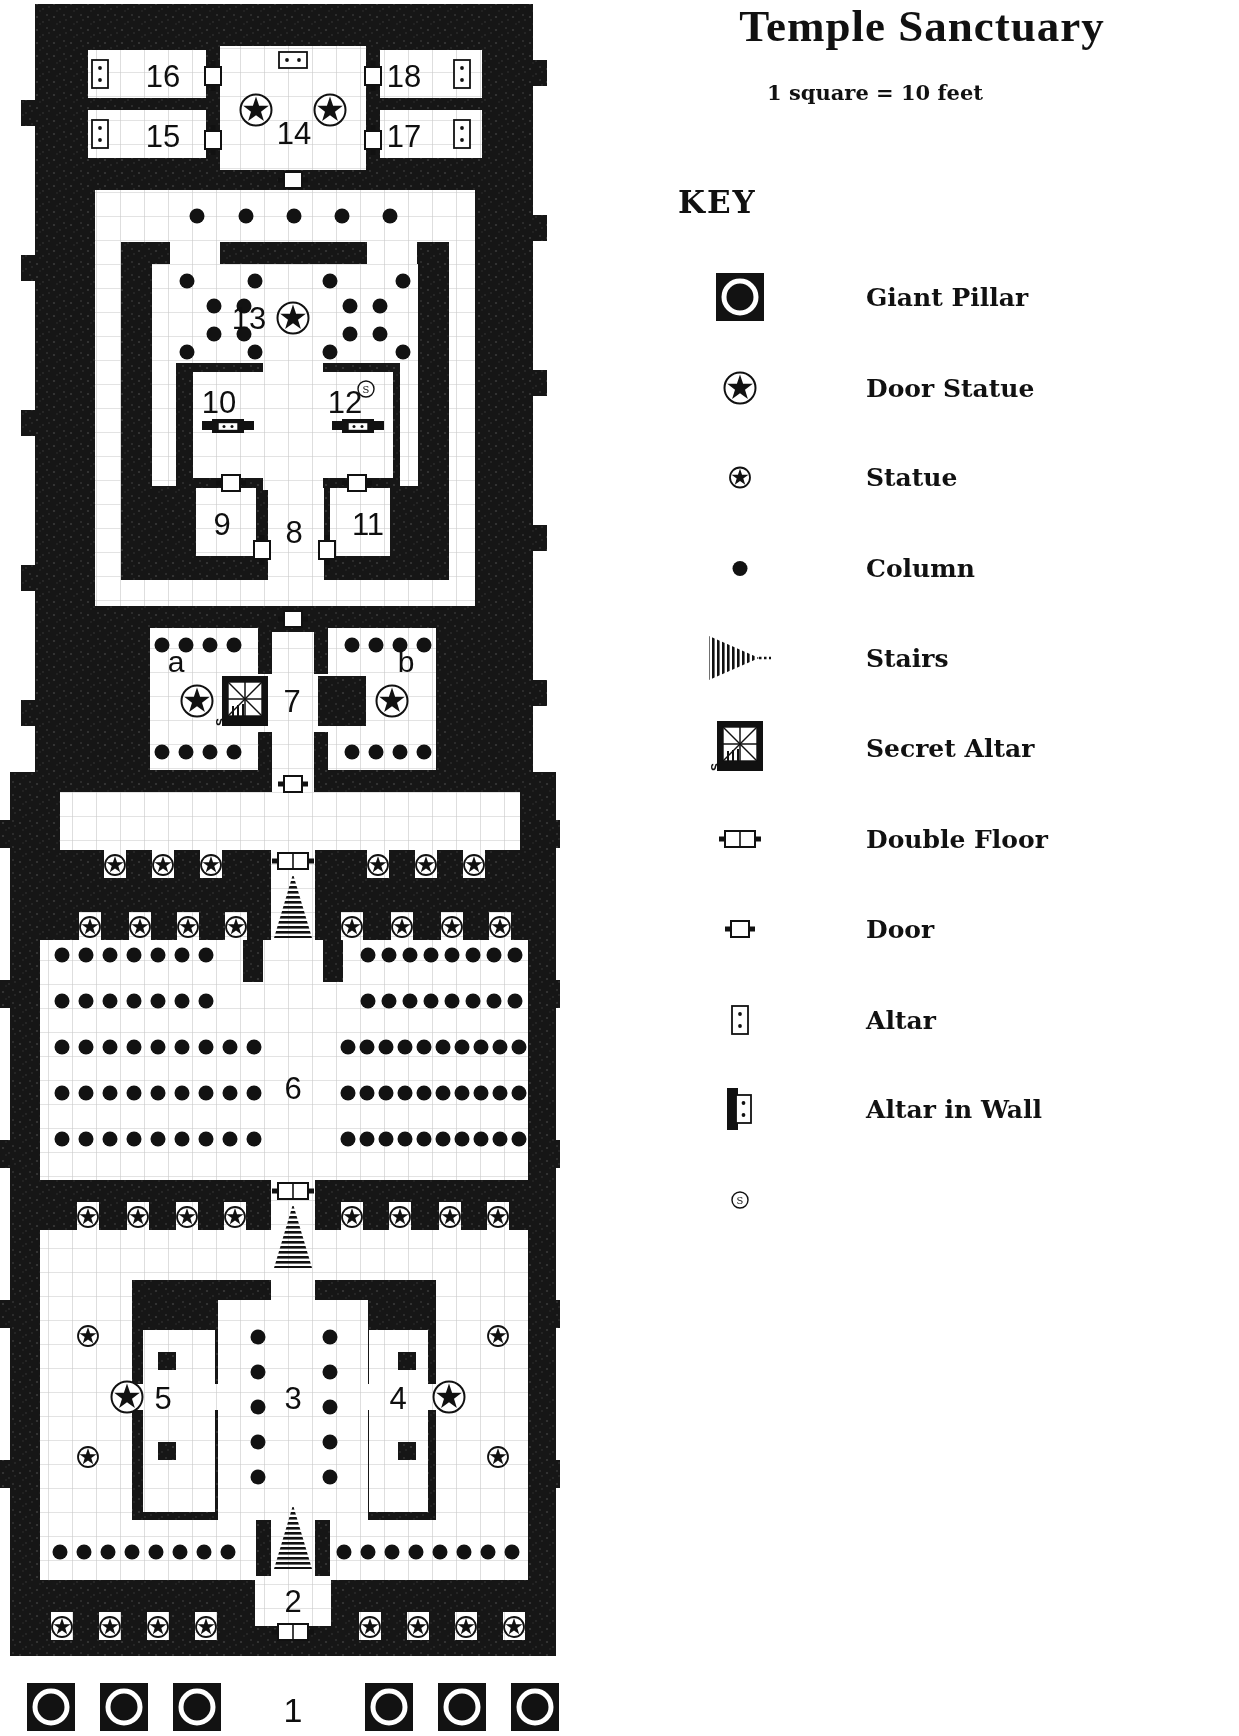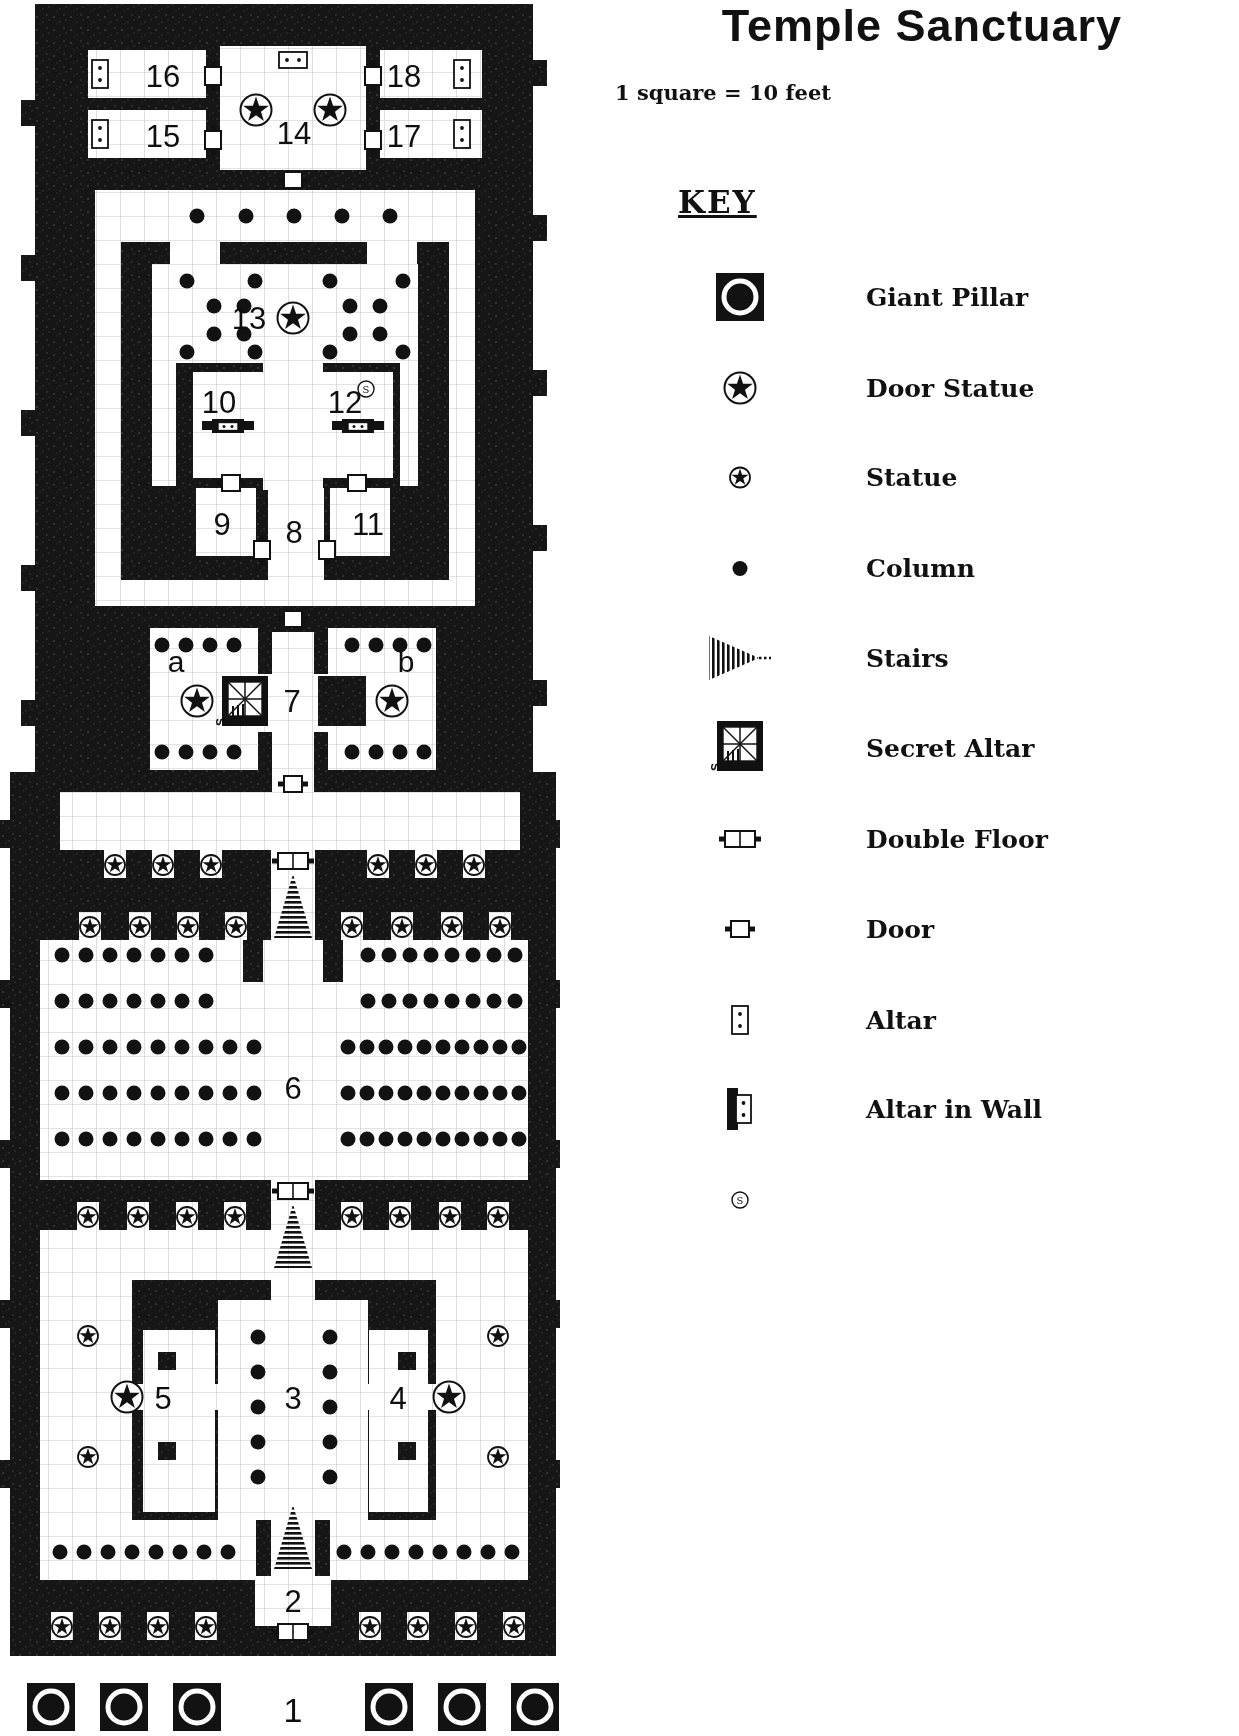--- a/index.html
+++ b/index.html
@@ -4,29 +4,29 @@
 <style>
   html,body{margin:0;padding:0;}
   body{
     width:1239px;height:1736px;position:relative;overflow:hidden;
     background:#ffffff;font-family:"Liberation Sans",sans-serif;color:#111;
   }
   #map-svg{position:absolute;left:0;top:0;}
   .map-label{font-family:"Liberation Sans",sans-serif;fill:#0f0f0f;}
   .title{
     position:absolute;left:605px;top:0px;width:634px;text-align:center;
-    font-family:Liberation Sans, sans-serif;font-weight:bold;font-size:45px;letter-spacing:1px;
+    font-family:Liberation Serif, serif;font-weight:bold;font-size:45px;letter-spacing:1px;
   }
   .scale-note{
-    position:absolute;left:615px;top:80px;width:520px;
+    position:absolute;left:615px;top:80px;width:520px;text-align:center;
     font-family:"DejaVu Serif",serif;font-weight:bold;font-size:21px;
   }
   .key-heading{
     position:absolute;left:678px;top:184px;
-    font-family:"DejaVu Serif",serif;font-weight:bold;font-size:31px;letter-spacing:2px;text-decoration:underline;
+    font-family:"DejaVu Serif",serif;font-weight:bold;font-size:31px;letter-spacing:2px;
   }
   .key-row{
     position:absolute;left:692px;width:560px;display:flex;align-items:center;
     transform:translateY(-50%);
   }
   .key-icon{flex:0 0 96px;display:flex;justify-content:center;align-items:center;}
   .key-label{
     margin-left:78px;font-family:"DejaVu Serif",serif;font-weight:bold;
     font-size:25px;line-height:1.08;white-space:pre-line;
   }

